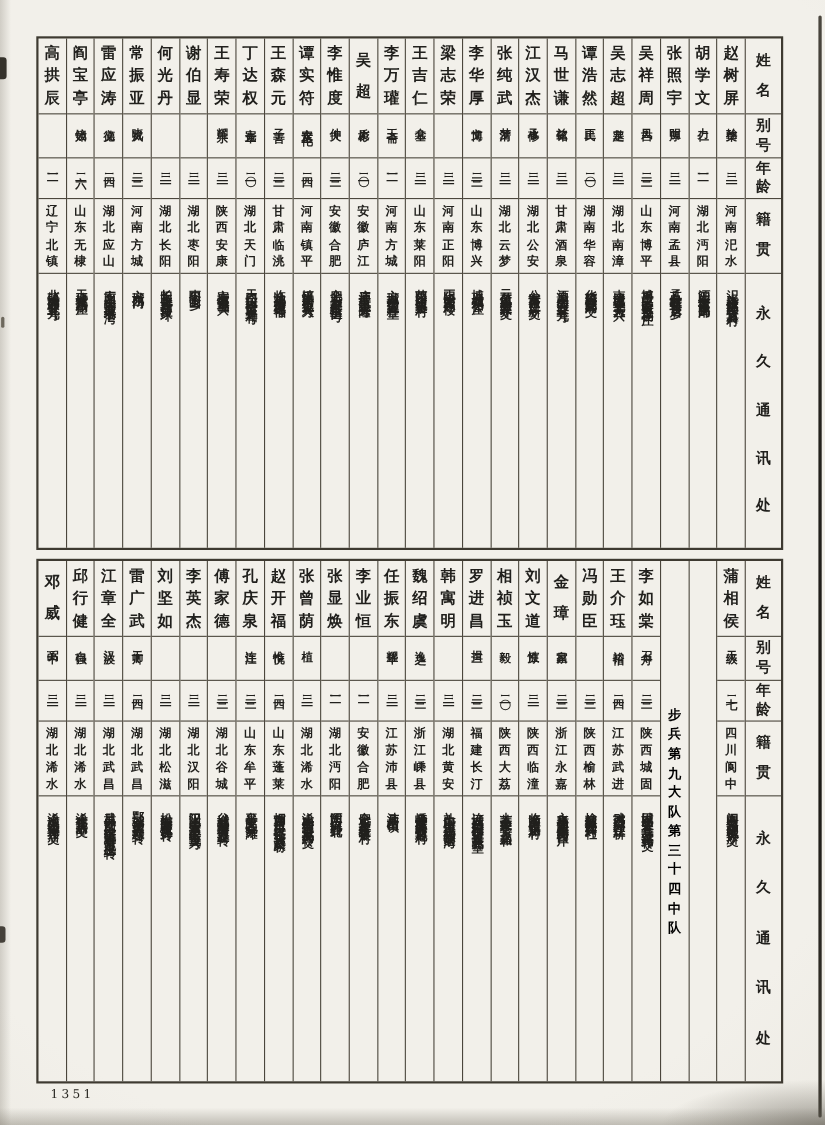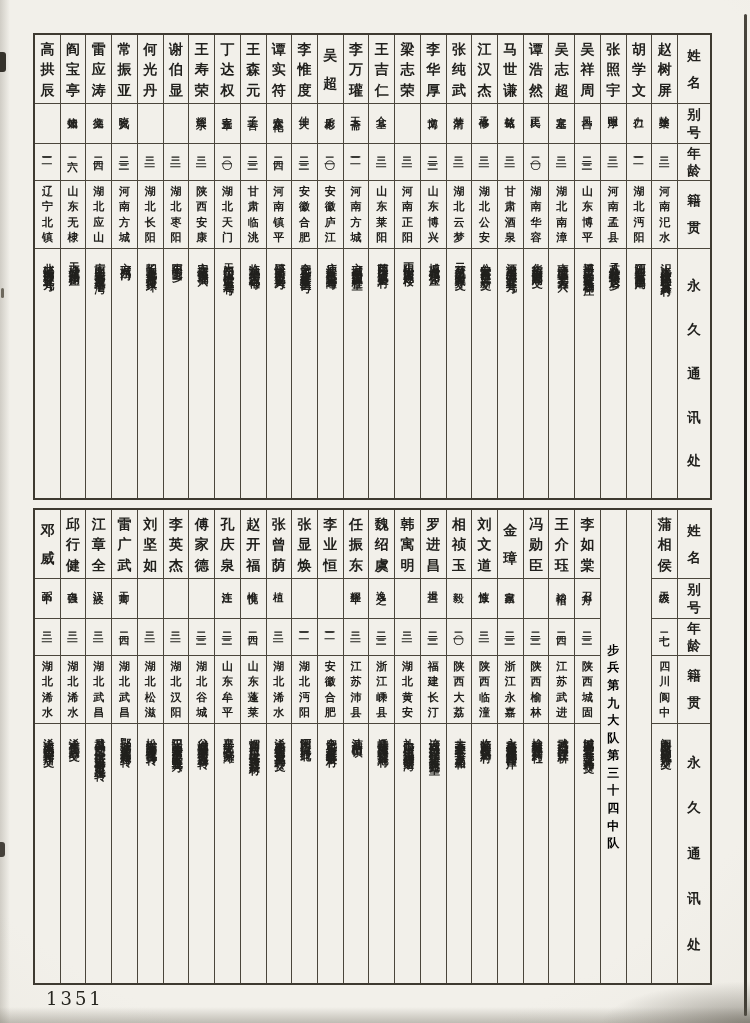--- a/index.html
+++ b/index.html
@@ -36,21 +36,21 @@
   .spread { display:flex; flex-direction:column; align-items:center; justify-content:space-evenly;
             height:100%; width:100%; }
   .spread span { line-height:1; }
   .name-t span   { font-size:14px;  font-weight:700; }
   .origin-t span { font-size:11px;  font-weight:600; }
   .hdr-t span    { font-size:13.5px; font-weight:700; }
   .unit-t { justify-content:center; }
   .unit-t span { font-size:12px; font-weight:700; margin:2.8px 0; }
 
   .pageno { position:absolute; left:46px; top:988px; font-family:"DejaVu Serif", serif;
-            font-size:18px; letter-spacing:3px; color:#26251f; }
+            font-size:11px; letter-spacing:3px; color:#26251f; }
 
   
   .art-right  { position:absolute; right:3px; top:14px; width:3px; height:1002px;
                 background:linear-gradient(to bottom,#4a463e 0%, #26241f 30%, #1d1b17 70%, #3a372f 100%); border-radius:2px; }
   .art-bottom { position:absolute; left:0; bottom:0; width:100%; height:16px;
                 background:linear-gradient(to bottom, rgba(115,110,98,0), rgba(115,110,98,.40)); }
   .art-corner { position:absolute; right:0; bottom:0; width:150px; height:42px;
                 background:radial-gradient(ellipse at 100% 100%, rgba(90,86,76,.55), rgba(90,86,76,0) 70%); }
   .art-m1 { position:absolute; left:0;  top:52px;  width:6px; height:20px; background:#35322b; border-radius:0 3px 3px 0; }
   .art-m2 { position:absolute; left:1px; top:288px; width:3px; height:10px; background:#6d685d; border-radius:2px; }

